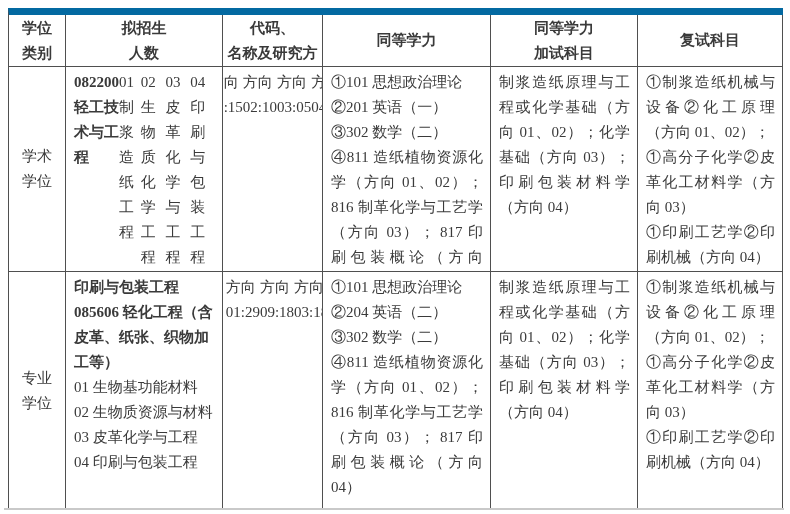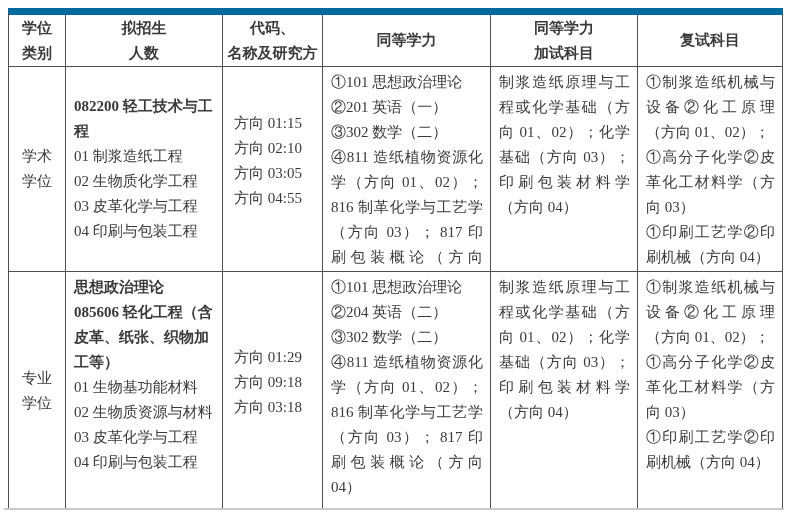--- a/index.html
+++ b/index.html
@@ -38,21 +38,21 @@
   .hdr { font-weight: bold; }
   .center {
     display: flex;
     flex-direction: column;
     align-items: center;
     justify-content: center;
     text-align: center;
   }
   .vcenter {
     display: flex;
-    flex-direction: column;
+    flex-direction: row;
     justify-content: center;
   }
   .pad { padding: 3px 7px 3px 8px; }
   .padq { padding: 3px 2px 20px 11px; }
   .just { text-align: justify; }
   .bold { font-weight: bold; }
   .shadow {
     position: absolute;
     left: 4px;
     top: 508px;
@@ -119,21 +119,21 @@
     <p class="just">①制浆造纸机械与设备②化工原理（方向 01、02）；</p>
     <p class="just">①高分子化学②皮革化工材料学（方向 03）</p>
     <p class="just">①印刷工艺学②印刷机械（方向 04）</p>
   </div>
 
   <div class="cell center">
     <span>专业</span>
     <span>学位</span>
   </div>
   <div class="cell pad">
-    <p class="bold">思想政治理论</p>
+    <p class="bold">印刷与包装工程</p>
     <p class="bold">085606 轻化工程（含皮革、纸张、织物加工等）</p>
     <p>01 生物基功能材料</p>
     <p>02 生物质资源与材料</p>
     <p>03 皮革化学与工程</p>
     <p>04 印刷与包装工程</p>
   </div>
   <div class="cell vcenter padq">
     <p>方向 01:29</p>
     <p>方向 09:18</p>
     <p>方向 03:18</p>

